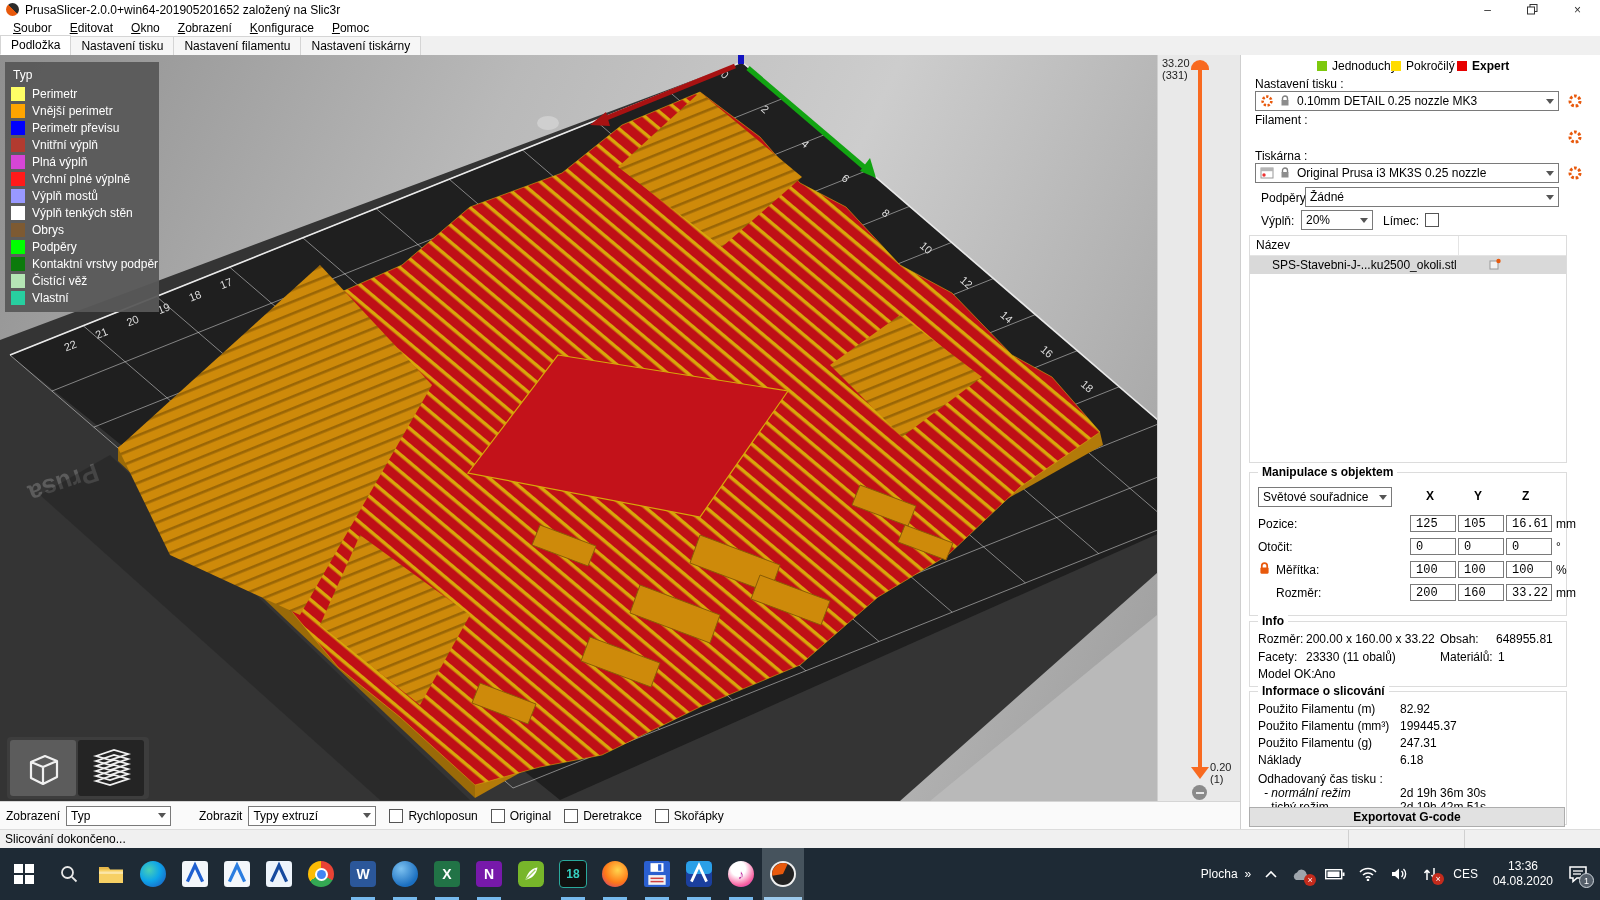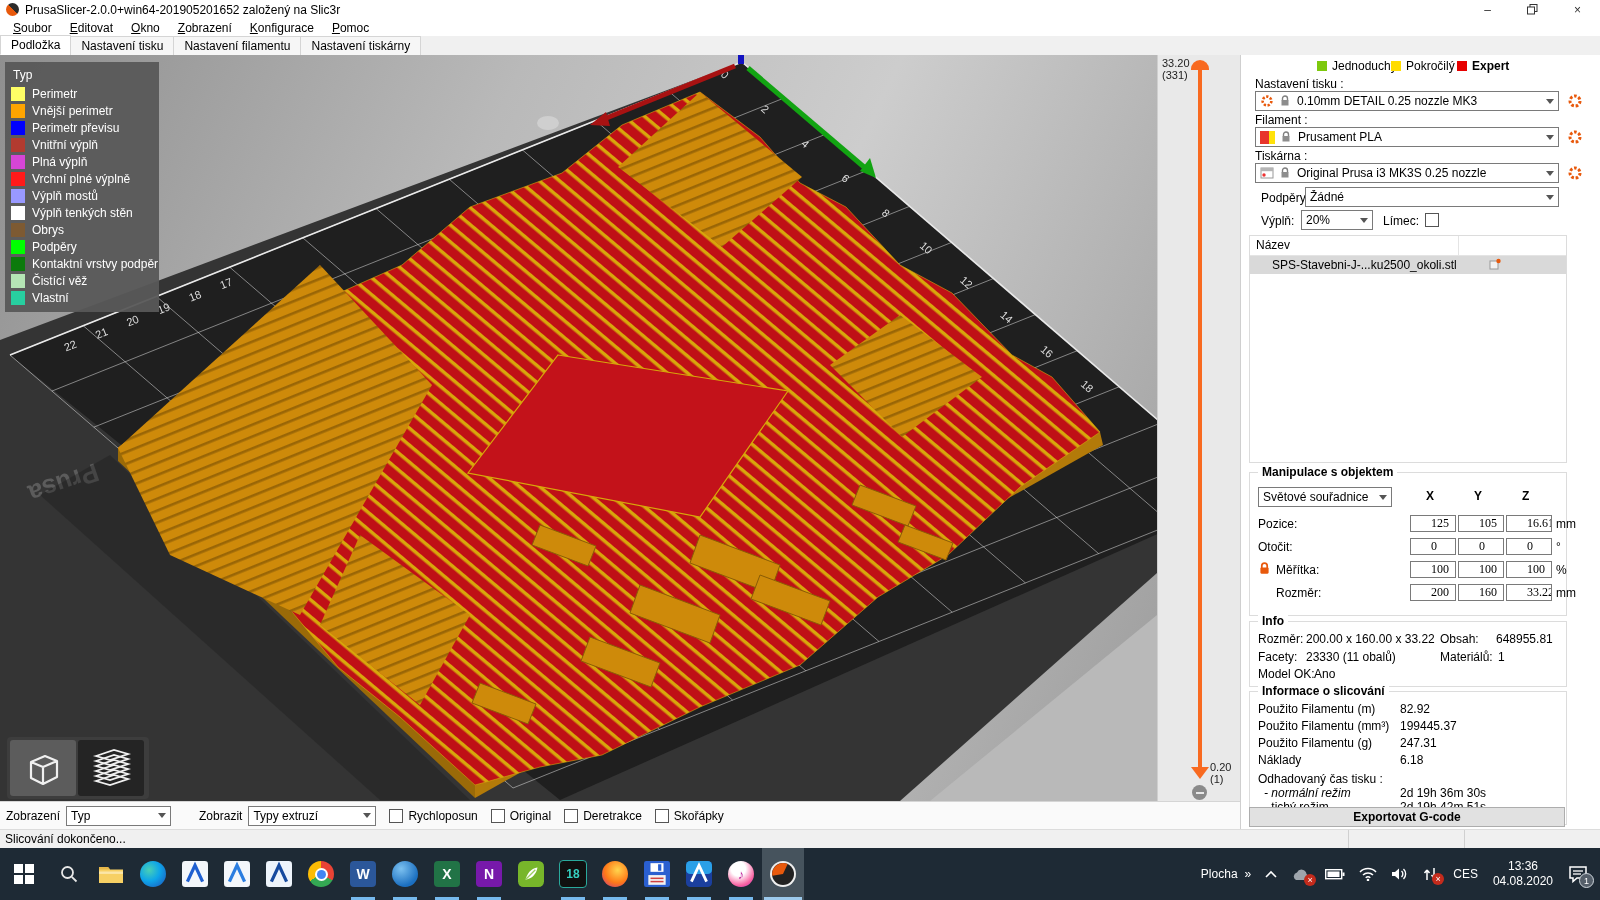--- a/index.html
+++ b/index.html
@@ -60,21 +60,21 @@
   .mode .sq{width:10px;height:10px;margin-right:5px;}
   .cb{display:inline-block;width:12px;height:12px;background:#fff;border:1px solid #555;vertical-align:middle;}
 
   #objlist{position:absolute;left:8px;top:180px;width:316px;height:226px;border:1px solid #dcdcdc;}
   #objlist .hdr{height:19px;line-height:19px;border-bottom:1px solid #e4e4e4;padding-left:6px;position:relative;}
   #objlist .hdr i{position:absolute;left:208px;top:0;height:19px;border-left:1px solid #e4e4e4;}
   #objlist .row{height:18px;line-height:18px;background:#d9d9d9;padding-left:22px;position:relative;font-size:12px;}
 
   .gb{position:absolute;border:1px solid #dcdcdc;}
   .gb .gt{position:absolute;top:-8px;left:8px;background:#fff;padding:0 4px;font-weight:bold;font-size:12px;white-space:nowrap;}
-  .num{position:absolute;width:46px;height:17px;border:1px solid #7a7a7a;font-family:Liberation Serif, serif;font-size:12px;padding:0 0 0 20px;box-sizing:border-box;}
+  .num{position:absolute;width:46px;height:17px;border:1px solid #7a7a7a;font-family:Liberation Mono, monospace;font-size:12px;padding:0 0 0 5px;box-sizing:border-box;}
   .colh{position:absolute;font-weight:bold;}
   .unit{position:absolute;font-size:12px;}
 
   #exportbtn{position:absolute;left:8px;top:752px;width:316px;height:20px;background:#e1e1e1;border:1px solid #adadad;font-family:"Liberation Sans",sans-serif;font-size:12px;font-weight:bold;}
 
   
   #bottombar{position:absolute;left:0;top:801px;width:1240px;height:28px;background:#fafafa;border-top:1px solid #d5d5d5;display:flex;align-items:center;box-sizing:border-box;}
   #bottombar .lab{margin-left:6px;white-space:nowrap;}
   .bcombo{height:20px;border:1px solid #7a7a7a;background:#fff;display:flex;align-items:center;padding:0 4px;box-sizing:border-box;margin-left:6px;}
   .bcombo .chev{margin-left:auto;width:0;height:0;border-left:4px solid transparent;border-right:4px solid transparent;border-top:5px solid #555;}
@@ -360,32 +360,20 @@
           <rect x="2.5" y="5" width="7" height="5.5" fill="#8d8d8d"></rect>
         </svg>
       <span class="ctext">0.10mm DETAIL 0.25 nozzle MK3</span>
       <span class="chev"></span>
     </div>
     <svg class="gearbtn" style="left:326px;top:38px;" viewBox="0 0 16 16">
         <circle cx="8" cy="8" r="5" fill="none" stroke="#E8590C" stroke-width="3" stroke-dasharray="2.6 1.8"></circle>
       </svg>
 
     <span class="rp-lab" style="left:14px;top:58px;">Filament :</span>
-    <div class="combo" style="left:14px;top:72px;width:304px;">
-      <span style="display:flex;margin-right:5px;flex:none;">
-          <span style="width: 9px; height: 13px; background-color: rgb(232, 53, 43);"></span>
-          <span style="width: 6px; height: 13px; background-color: rgb(255, 226, 10);"></span>
-        </span>
-      <svg class="lock" width="12" height="12" viewBox="0 0 12 12" style="margin-right:6px;flex:none;">
-          <path d="M3.5 5.5V3.5a2.5 2.5 0 0 1 5 0V5.5" fill="none" stroke="#808080" stroke-width="1.4"></path>
-          <rect x="2.5" y="5" width="7" height="5.5" fill="#8d8d8d"></rect>
-        </svg>
-      <span class="ctext">Prusament PLA</span>
-      <span class="chev"></span>
-    </div>
     <svg class="gearbtn" style="left:326px;top:74px;" viewBox="0 0 16 16">
         <circle cx="8" cy="8" r="5" fill="none" stroke="#E8590C" stroke-width="3" stroke-dasharray="2.6 1.8"></circle>
       </svg>
 
     <span class="rp-lab" style="left:14px;top:94px;">Tiskárna :</span>
     <div class="combo" style="left:14px;top:108px;width:304px;">
       <svg width="14" height="14" viewBox="0 0 14 14" style="margin-right:5px;flex:none;">
           <rect x="1" y="2" width="12" height="10" fill="#fff" stroke="#999"></rect>
           <rect x="1" y="2" width="12" height="3.2" fill="#b5b5b5"></rect>
           <circle cx="4" cy="9" r="1.7" fill="#e33"></circle>

